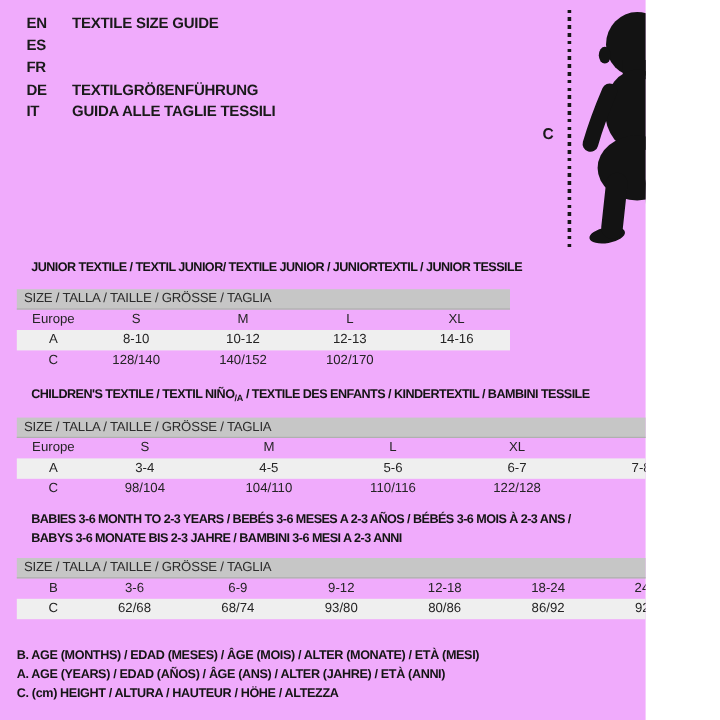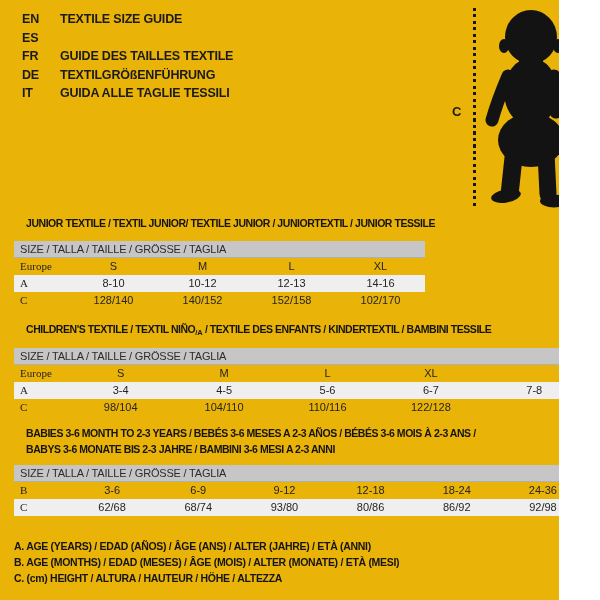--- a/index.html
+++ b/index.html
@@ -1,24 +1,23 @@
 <!DOCTYPE html>
 <html><head>
 <meta charset="utf-8">
 <style>
   html, body { margin: 0; padding: 0; background: #fff; }
   .canvas {
     position: relative;
     width: 538px;
     height: 600px;
-    background: #eab308;
+    background: #f0abfc;
     font-family: "Liberation Sans", sans-serif;
     color: #1a1a1a;
     overflow: hidden;
-    padding-left: 21px;
   }
 
   
   .langs { position: absolute; left: 22px; top: 10px; }
   .lang-row { display: flex; line-height: 18.5px; font-size: 12.5px; font-weight: bold; letter-spacing: -0.2px; }
   .lang-code { width: 38px; flex: 0 0 38px; }
 
   
   .dash-line {
     position: absolute; left: 473px; top: 8px; width: 3px; height: 198px;
@@ -42,21 +41,21 @@
     height: 17px; line-height: 17px;
     background: #c6c6c6; color: #2c2c2c;
     padding-left: 6px; letter-spacing: -0.2px;
     border-bottom: 1px solid #b0b0b0;
     box-sizing: border-box;
   }
   .trow { display: grid; height: 17px; line-height: 17px; color: #242424; }
   .cols4 { grid-template-columns: 55px repeat(4, 1fr); }
   .cols5 { grid-template-columns: 55px repeat(5, 1fr); }
   .cols6 { grid-template-columns: 55px repeat(6, 1fr); }
-  .trow .rlabel { text-align: left; padding-left: 6px; font-family: Liberation Serif, serif; }
+  .trow .rlabel { text-align: center; padding-left: 6px; }
   .trow .cell { text-align: center; }
   .stripe { background: #efefef; }
 
   
   .notes { position: absolute; left: 14px; top: 538px; }
   .note-line { font-size: 10.5px; font-weight: bold; line-height: 16px; letter-spacing: -0.3px; white-space: nowrap; color: #141414; }
 </style>
 </head>
 <body>
 
@@ -65,21 +64,20 @@
   <div class="langs">
     <div class="lang-row">
       <span class="lang-code">EN</span>
       <span>TEXTILE SIZE GUIDE</span>
     </div>
     <div class="lang-row">
       <span class="lang-code">ES</span>
     </div>
     <div class="lang-row">
       <span class="lang-code">FR</span>
-      <span>GUIDE DES TAILLES TEXTILE</span>
     </div>
     <div class="lang-row">
       <span class="lang-code">DE</span>
       <span>TEXTILGRÖßENFÜHRUNG</span>
     </div>
     <div class="lang-row">
       <span class="lang-code">IT</span>
       <span>GUIDA ALLE TAGLIE TESSILI</span>
     </div>
   </div>
@@ -119,21 +117,20 @@
       <div class="rlabel">A</div>
       <div class="cell">8-10</div>
       <div class="cell">10-12</div>
       <div class="cell">12-13</div>
       <div class="cell">14-16</div>
     </div>
     <div class="trow cols4">
       <div class="rlabel">C</div>
       <div class="cell">128/140</div>
       <div class="cell">140/152</div>
-      <div class="cell">152/158</div>
       <div class="cell">102/170</div>
     </div>
   </div>
 
   <div class="section-title" style="top:321px"><span>CHILDREN'S TEXTILE / TEXTIL NIÑO</span><span class="sub">/A</span><span> / TEXTILE DES ENFANTS / KINDERTEXTIL / BAMBINI TESSILE</span></div>
   <div class="size-table" style="top:348px">
     <div class="size-bar">SIZE / TALLA / TAILLE / GRÖSSE / TAGLIA</div>
     <div class="trow cols5">
       <div class="rlabel">Europe</div>
       <div class="cell">S</div>
@@ -178,18 +175,18 @@
       <div class="cell">62/68</div>
       <div class="cell">68/74</div>
       <div class="cell">93/80</div>
       <div class="cell">80/86</div>
       <div class="cell">86/92</div>
       <div class="cell">92/98</div>
     </div>
   </div>
 
   <div class="notes">
+    <div class="note-line">B. AGE (MONTHS) / EDAD (MESES) / ÂGE (MOIS) / ALTER (MONATE) / ETÀ (MESI)</div>
     <div class="note-line">A. AGE (YEARS) / EDAD (AÑOS) / ÂGE (ANS) / ALTER (JAHRE) / ETÀ (ANNI)</div>
-    <div class="note-line">B. AGE (MONTHS) / EDAD (MESES) / ÂGE (MOIS) / ALTER (MONATE) / ETÀ (MESI)</div>
     <div class="note-line">C. (cm) HEIGHT / ALTURA / HAUTEUR / HÖHE / ALTEZZA</div>
   </div>
 
 </div>
 
 </body></html>

